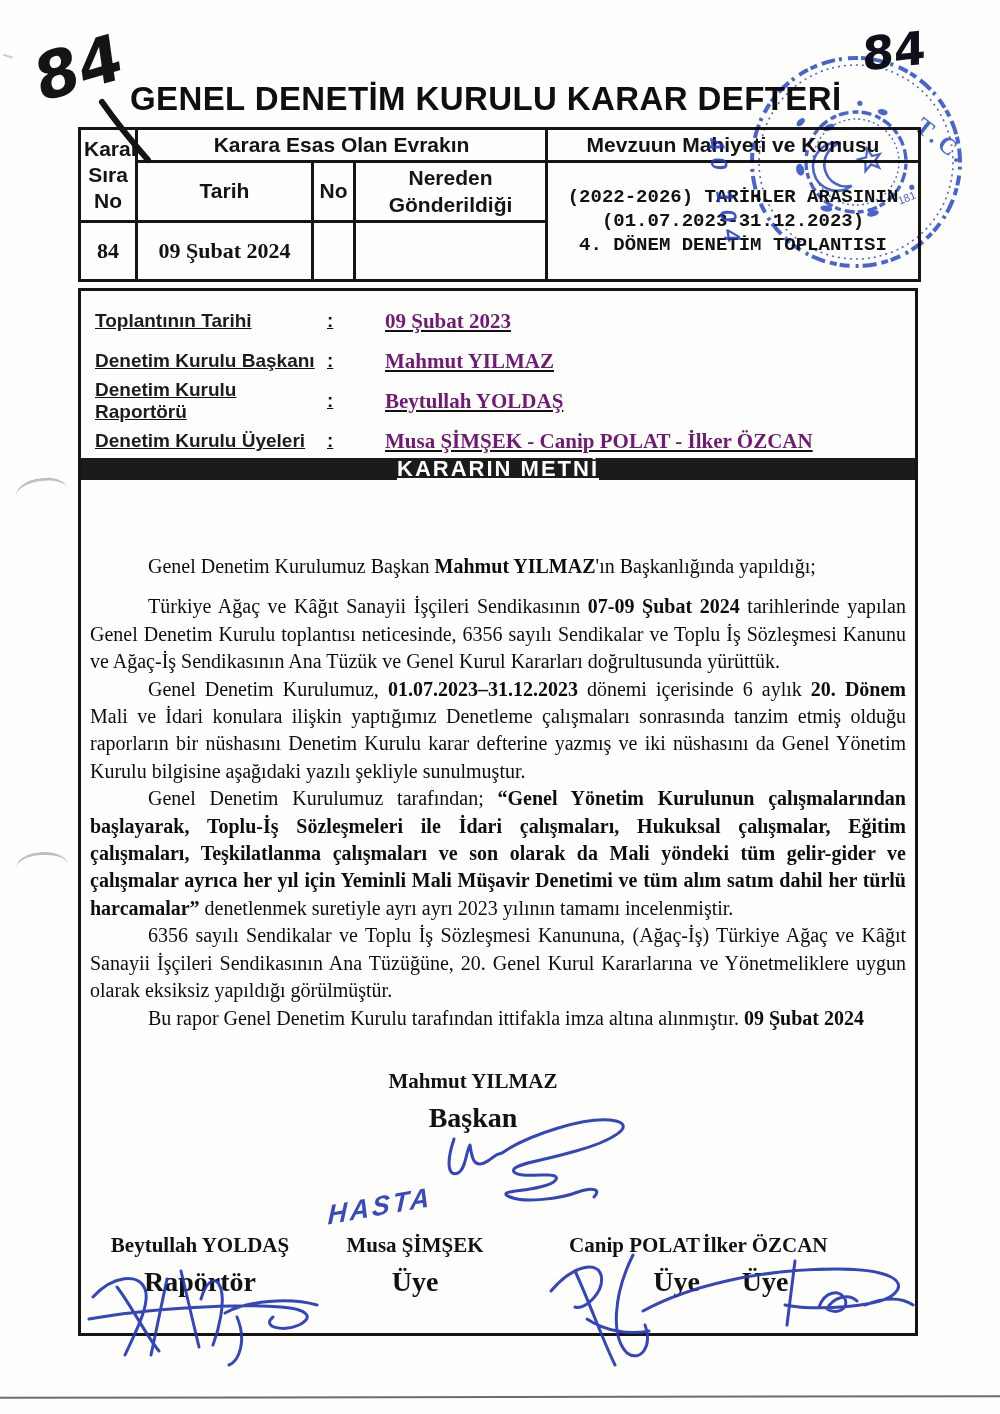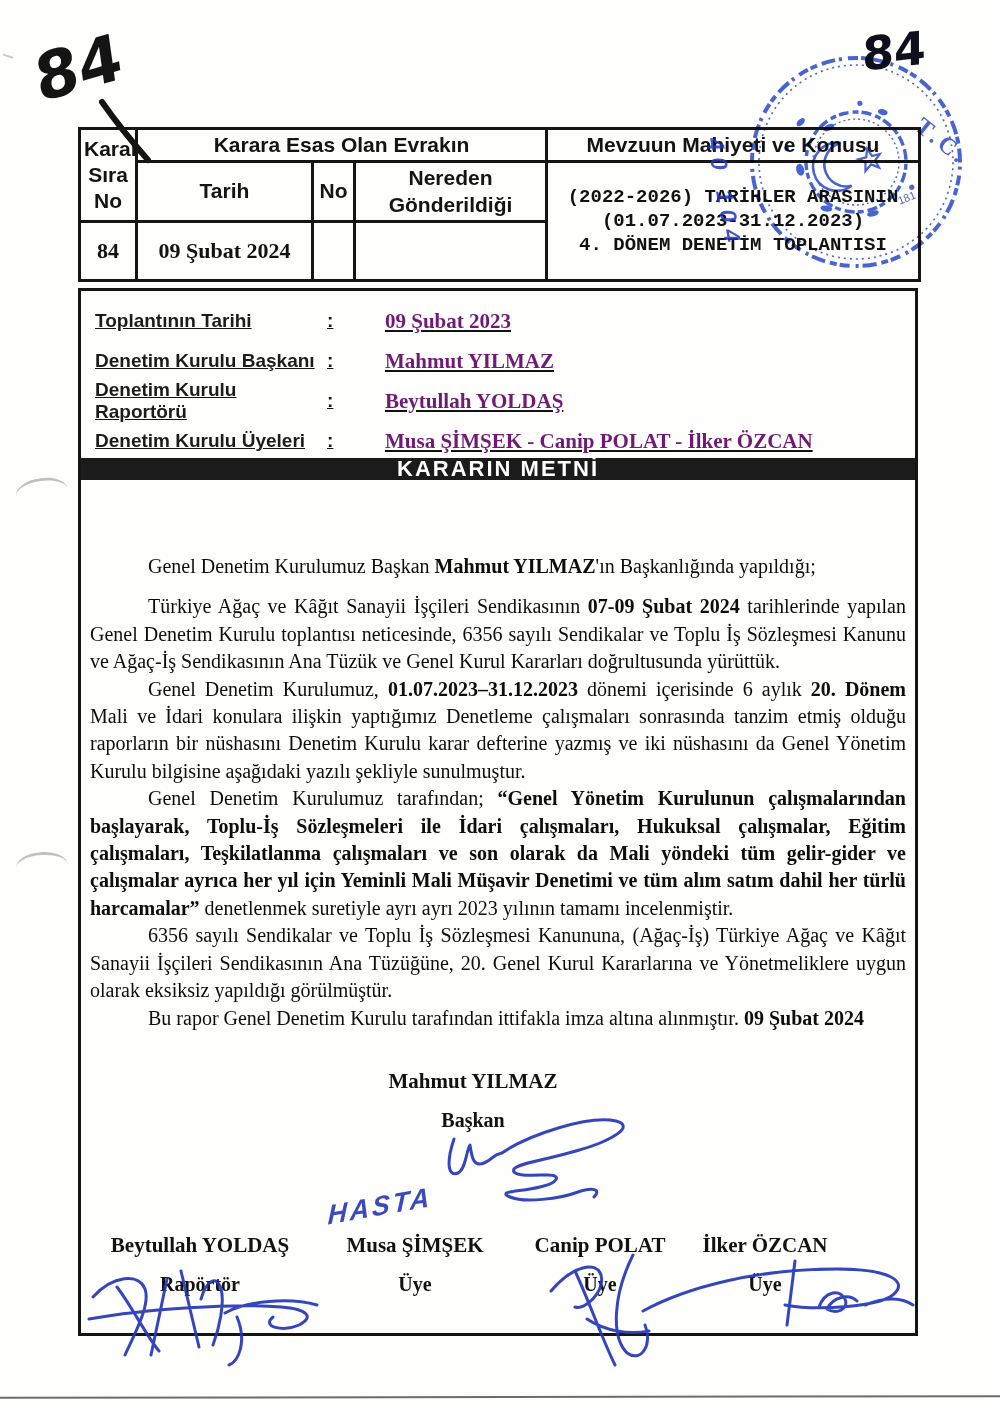--- a/index.html
+++ b/index.html
@@ -27,34 +27,34 @@
   .cell-serif{font-family:"Liberation Serif",serif;font-weight:700;font-size:22px;}
   .mevzu-cell{font-family:Liberation Mono, monospace;font-weight:700;font-size:19px;line-height:24px;}
   
   .frame{position:absolute;left:78px;top:288px;width:840px;height:1048px;border:3px solid #151515;box-sizing:border-box;}
   .meeting{position:absolute;left:14px;top:10px;right:10px;}
   .m-row{display:flex;align-items:center;height:40px;text-decoration:underline;}
   .m-label{width:232px;font-size:19px;font-weight:700;color:#1c1c1c;}
   .m-colon{width:58px;font-size:19px;font-weight:700;}
   .m-value{font-family:"Liberation Serif",serif;font-weight:700;font-size:21px;color:#701a75;}
   .bar{position:absolute;left:0;right:0;top:167px;height:22px;background:#1b1b1b;color:#fff;
-       display:flex;align-items:center;justify-content:center;font-size:22px;font-weight:800;letter-spacing:2px;}
+       display:flex;align-items:center;justify-content:center;font-size:22px;font-weight:800;letter-spacing:2px;text-decoration:underline;}
   .body-text{position:absolute;left:9px;right:9px;top:262px;
        font-family:"Liberation Serif",serif;font-size:20px;line-height:27.4px;
        text-align:justify;color:#0d0d0d;}
   .body-text p{margin:0;text-indent:58px;}
   .body-text p.gap{margin-bottom:13px;}
   .body-text span.b{font-weight:700;}
   .body-text span.u{}
   
   .sig-president{position:absolute;left:-25px;top:778px;width:100%;text-align:center;}
   .sig-name{font-family:"Liberation Serif",serif;font-weight:700;font-size:21px;}
-  .sig-role{font-family:"Liberation Serif",serif;font-weight:700;font-size:20px;margin-top:15px;}
+  .sig-role{font-family:"Liberation Serif",serif;font-weight:700;font-size:28px;margin-top:8px;}
   .member{position:absolute;top:942px;width:200px;text-align:center;}
-  .mem0{left:19px;} .mem1{left:234px;} .mem2{left:419px;} .mem3{left:584px;}
+  .mem0{left:19px;} .mem1{left:234px;} .mem2{left:419px;text-align:right;} .mem3{left:584px;}
   .ink{stroke:#2437b8;fill:none;stroke-linecap:round;stroke-linejoin:round;}
   .sig-svg{position:absolute;opacity:.92;}
   .hasta{position:absolute;left:246px;top:900px;font-size:27px;font-weight:700;font-style:italic;
          color:#2437b8;letter-spacing:3px;transform:rotate(-10deg) skewX(-12deg);opacity:.9;}
   
   .stamp{position:absolute;left:742px;top:48px;width:228px;height:228px;opacity:.88;
          transform:rotate(-14deg);mix-blend-mode:multiply;}
   .side-note{position:absolute;left:728px;top:138px;color:#2336c0;font-weight:700;font-size:23px;
          letter-spacing:7px;transform:rotate(80deg) skewX(-10deg);transform-origin:left top;opacity:.85;white-space:nowrap;}
   .scan-line{position:absolute;left:0;top:1396px;width:100%;height:2px;background:#3c3c3c;opacity:.75;transform:rotate(-.1deg);}
@@ -64,20 +64,21 @@
 
 <div class="page">
 
   <div class="hand-num hand-84-left">84</div>
   <svg class="tail" width="60" height="70">
     <path d="M6 4 C 20 24, 38 46, 52 62" stroke="#141414" stroke-width="6" fill="none" stroke-linecap="round"></path>
   </svg>
   <div class="hand-num hand-84-right">84</div>
   <div class="pencil-dot"></div>
 
+  <div class="doc-title">GENEL DENETİM KURULU KARAR DEFTERİ</div>
 
   <table class="reg">
     <colgroup>
         <col style="width:57px">
         <col style="width:176px">
         <col style="width:42px">
         <col style="width:192px">
         <col style="width:373px">
       </colgroup>
     <tbody>

